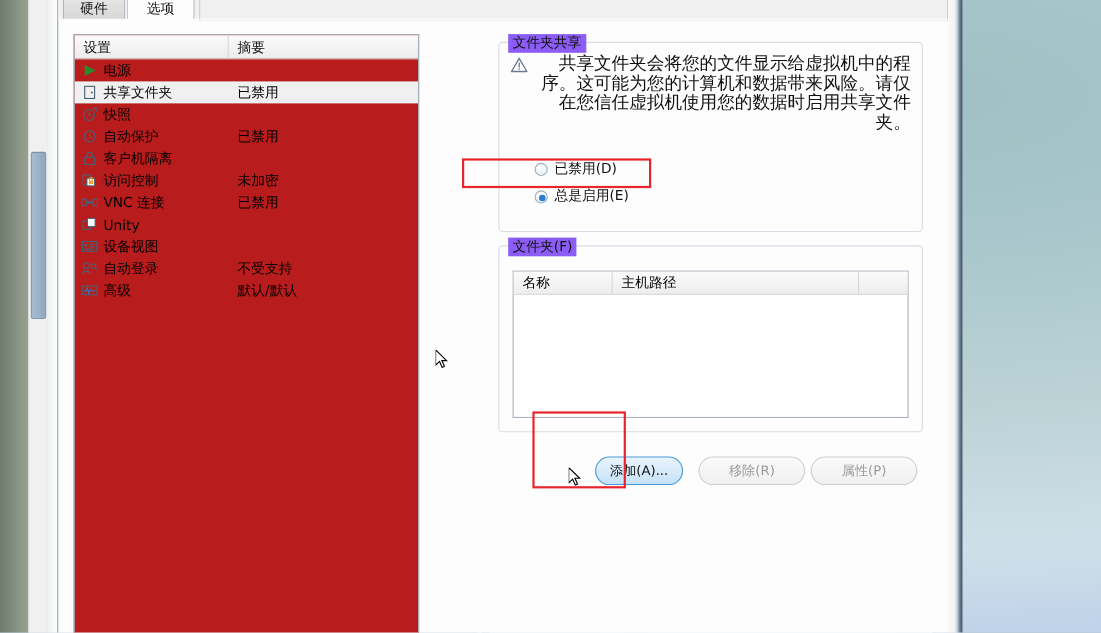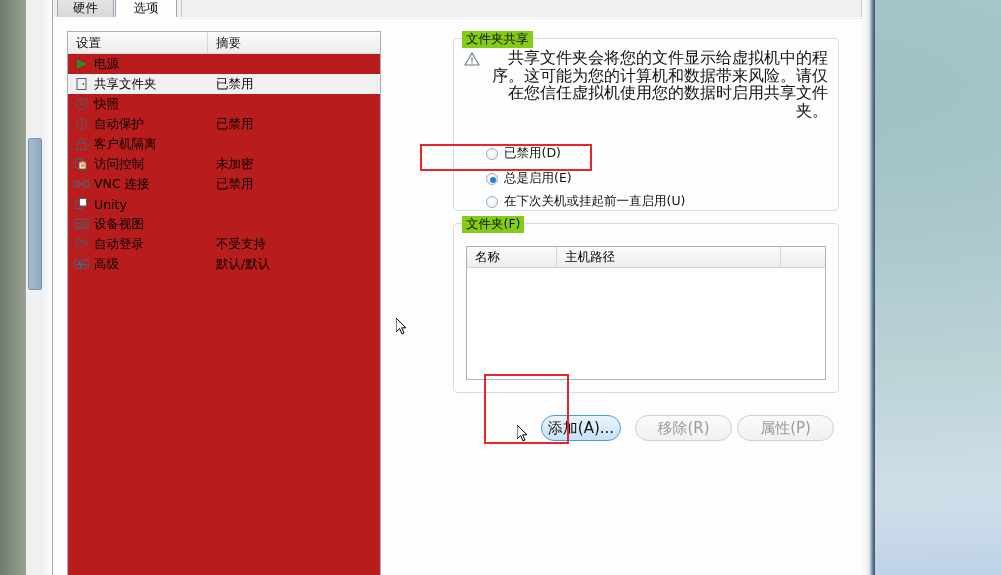--- a/index.html
+++ b/index.html
@@ -129,21 +129,21 @@
     background:#fdfdfd;
   }
   .groupbox{
     position:absolute;
     border:1px solid #d5dce3;
     border-radius:4px;
     box-sizing:border-box;
   }
   .gb-title{
     position:absolute;top:-8px;left:8px;
-    background:#84cc16;padding:0 4px;
+    background:#8b5cf6;padding:0 4px;
     font-size:12.5px;color:#111;white-space:nowrap;
   }
   #gb-sharing{left:8px;top:14px;right:9px;height:173px;}
   #gb-folders{left:8px;top:199px;right:9px;height:170px;}
 
   #warn-row{
     position:absolute;left:10px;top:10px;right:10px;
     display:flex;gap:7px;
   }
   #warn-icon{width:16px;height:16px;flex:0 0 16px;margin-top:2px;position:relative;}
@@ -191,21 +191,21 @@
   .fh.c2{flex:1;border-right:1px solid #d5d5d5;}
   .fh.c3{width:44px;}
 
   
   .btn{
     position:absolute;height:26px;
     box-sizing:border-box;
     border:1px solid #b5bcc4;
     border-radius:13px;
     background:linear-gradient(180deg,#fbfbfb,#ebebeb);
-    font-size:15px;
+    font-size:12px;
     line-height:24px;text-align:center;color:#111;
   }
   .btn.disabled{color:#9a9a9a;background:linear-gradient(180deg,#fafafa,#f0f0f0);border-color:#cfcfcf;}
   .btn.hover{
     background:linear-gradient(180deg,#eaf4fc,#c6e2f7);
     border:1px solid #4a9ad6;
     color:#111;
   }
   #btn-add{left:96px;top:391px;width:80px;}
   #btn-remove{left:190px;top:391px;width:97px;}
@@ -382,24 +382,20 @@
           <div id="warn-text">共享文件夹会将您的文件显示给虚拟机中的程序。这可能为您的计算机和数据带来风险。请仅在您信任虚拟机使用您的数据时启用共享文件夹。</div>
         </div>
 
         <div class="radio-row" id="radio-disabled">
           <span class="radio"></span>
           <span>已禁用(D)</span>
         </div>
         <div class="radio-row" id="radio-always">
           <span class="radio checked"></span>
           <span>总是启用(E)</span>
-        </div>
-        <div class="radio-row" id="radio-until">
-          <span class="radio"></span>
-          <span>在下次关机或挂起前一直启用(U)</span>
         </div>
       </div>
 
       <div class="groupbox" id="gb-folders">
         <div class="gb-title">文件夹(F)</div>
 
         <div id="folder-list">
           <div id="folder-head">
             <div class="fh c1">名称</div>
             <div class="fh c2">主机路径</div>

